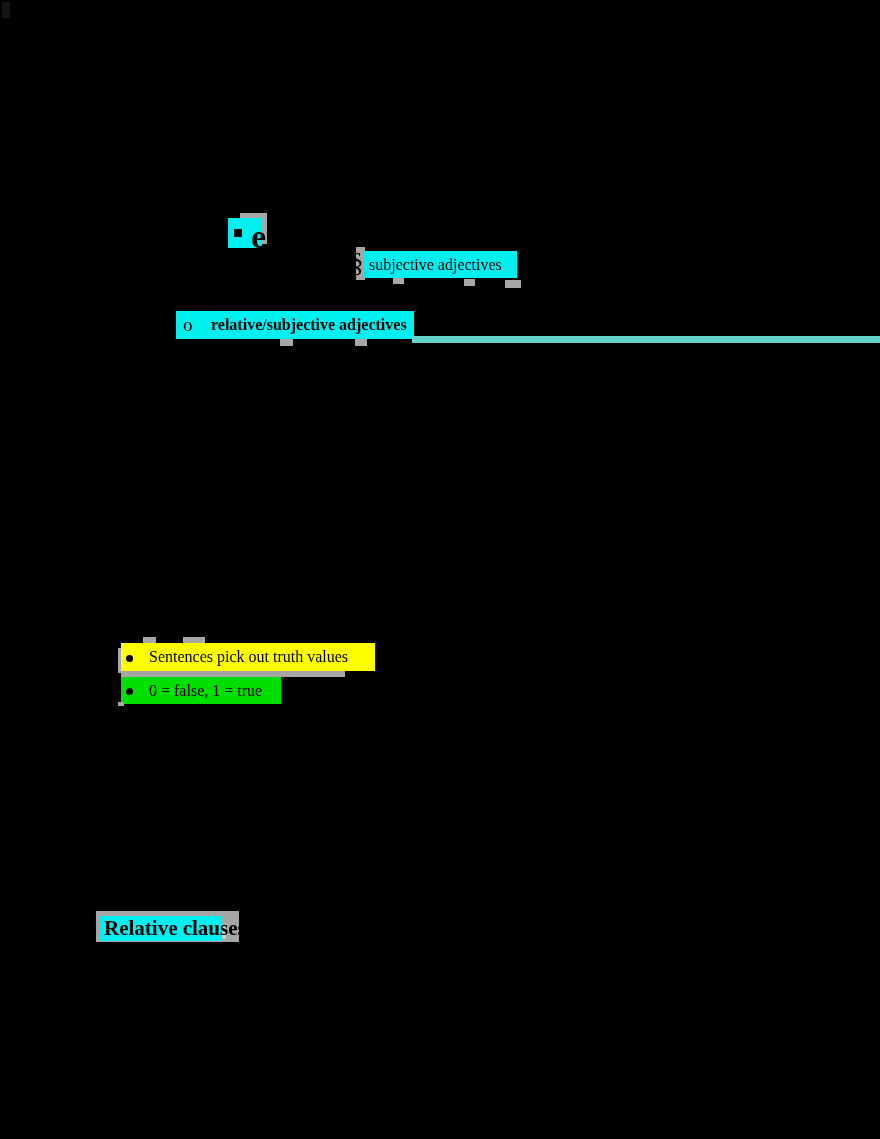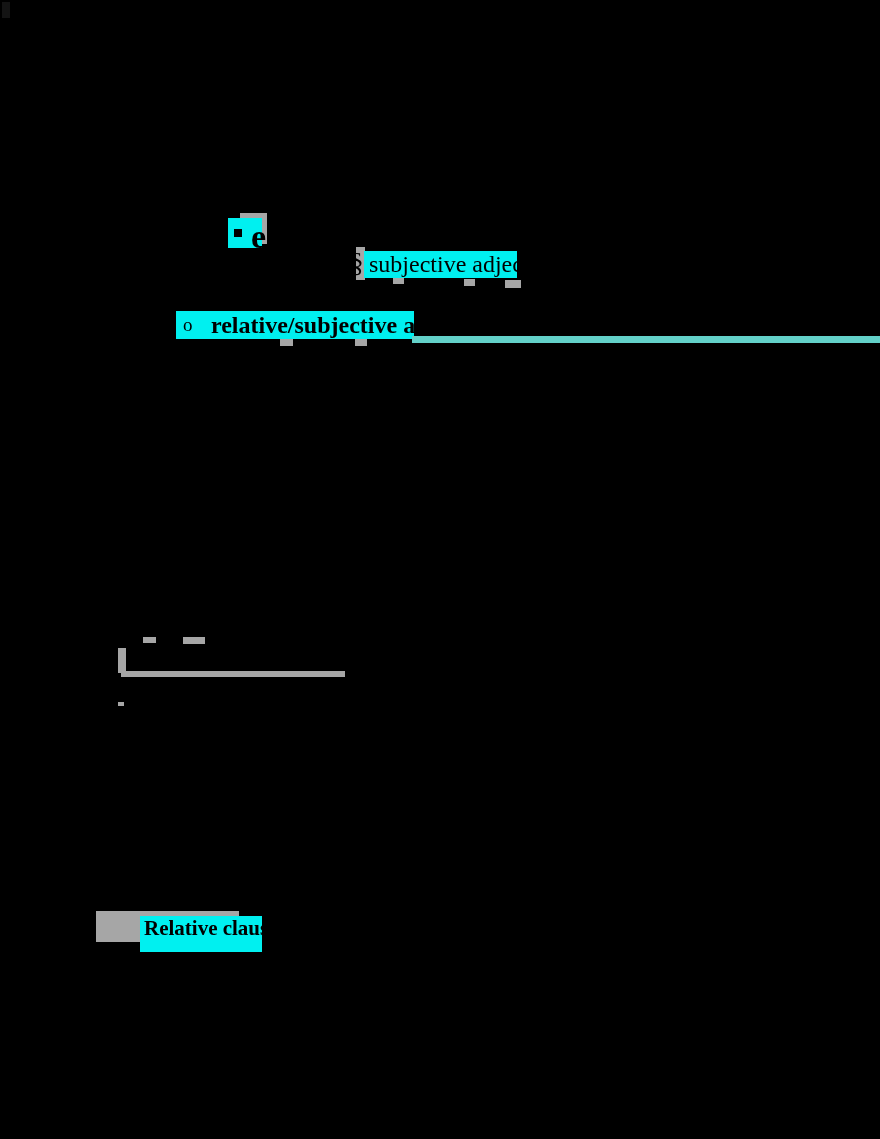--- a/index.html
+++ b/index.html
@@ -6,21 +6,21 @@
   .page{
     position:relative;width:880px;height:1139px;background:#000000;
     overflow:hidden;font-family:"Liberation Serif","DejaVu Serif",serif;
   }
   .shadow{position:absolute;background:#a6a6a6;}
   .hl{position:absolute;color:#000;}
   .hl-cyan{background:#00f0f0;}
   .hl-yellow{background:#ffff00;}
   .hl-green{background:#00df00;}
   .rule{position:absolute;background:#63d1c9;}
-  .txt{position:absolute;white-space:nowrap;color:#000;font-size:24px;}
+  .txt{position:absolute;white-space:nowrap;color:#000;font-size:16px;}
   .sq-bullet{position:absolute;width:8px;height:8px;background:#000;}
   .dot-bullet{position:absolute;width:7px;height:7px;background:#000;border-radius:50%;}
   .glyph{position:absolute;color:#000;white-space:nowrap;}
   .corner{position:absolute;left:2px;top:2px;width:8px;height:16px;background:#141414;}
   .cursor{position:absolute;background:#c9c9c9;}
   .heading-text{font-weight:bold;font-size:21px;}
 </style>
 </head>
 <body>
 
@@ -48,22 +48,30 @@
   <div class="hl hl-cyan" style="left:176px;top:311px;width:238px;height:28px;">
     <span class="txt" style="left:7px;top:0;line-height:28px;font-size:19px;">o</span>
     <span class="txt" style="left:35px;top:0;line-height:28px;font-weight:bold;">relative/subjective adjectives</span>
   </div>
   <div class="rule" style="left:412px;top:336px;width:468px;height:7px;"></div>
 
   <div class="shadow" style="left:143px;top:637px;width:13px;height:6px;"></div>
   <div class="shadow" style="left:183px;top:637px;width:22px;height:7px;"></div>
   <div class="shadow" style="left:118px;top:648px;width:8px;height:25px;"></div>
   <div class="shadow" style="left:121px;top:671px;width:224px;height:6px;"></div>
+  <div class="hl hl-yellow" style="left:121px;top:643px;width:254px;height:28px;">
+    <span class="dot-bullet" style="left:5px;top:12px;"></span>
+    <span class="txt" style="left:28px;top:0;line-height:28px;">Sentences pick out truth values</span>
+  </div>
 
+  <div class="hl hl-green" style="left:121px;top:677px;width:160px;height:27px;">
+    <span class="dot-bullet" style="left:5px;top:11px;"></span>
+    <span class="txt" style="left:28px;top:0;line-height:27px;">0 = false, 1 = true</span>
+  </div>
   <div class="shadow" style="left:118px;top:702px;width:6px;height:4px;"></div>
 
   <div class="shadow" style="left:96px;top:911px;width:143px;height:31px;"></div>
   <div class="cursor" style="left:222px;top:925px;width:4px;height:14px;"></div>
-  <div class="hl hl-cyan" style="left:100px;top:916px;width:122px;height:36px;margin-left:40px;">
+  <div class="hl hl-cyan" style="left:100px;top:916px;width:122px;height:25px;">
     <span class="txt heading-text" style="left:4px;top:0;line-height:25px;">Relative clauses</span>
   </div>
 
 </div>
 
 </body></html>

